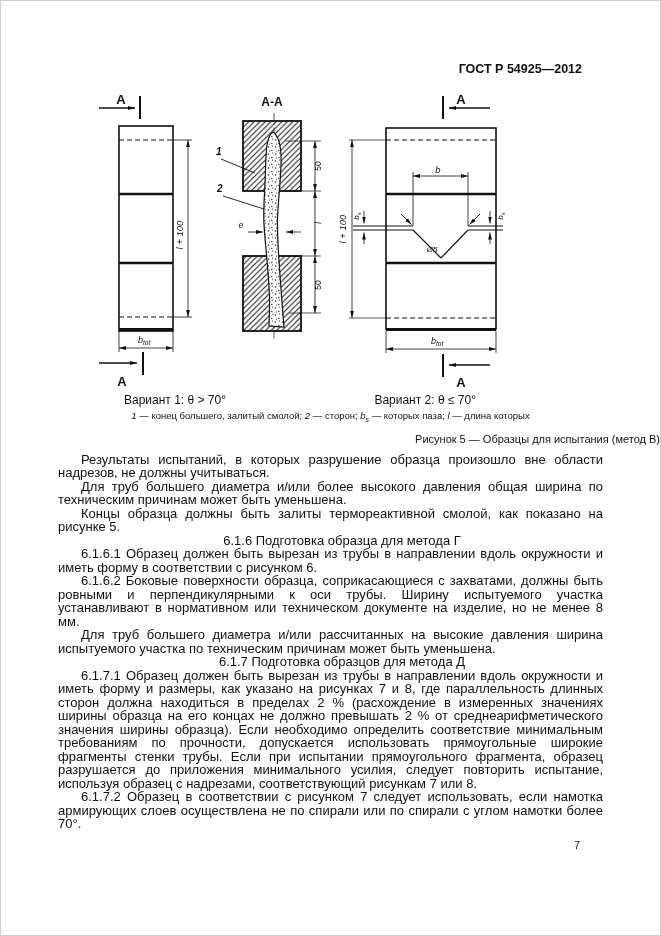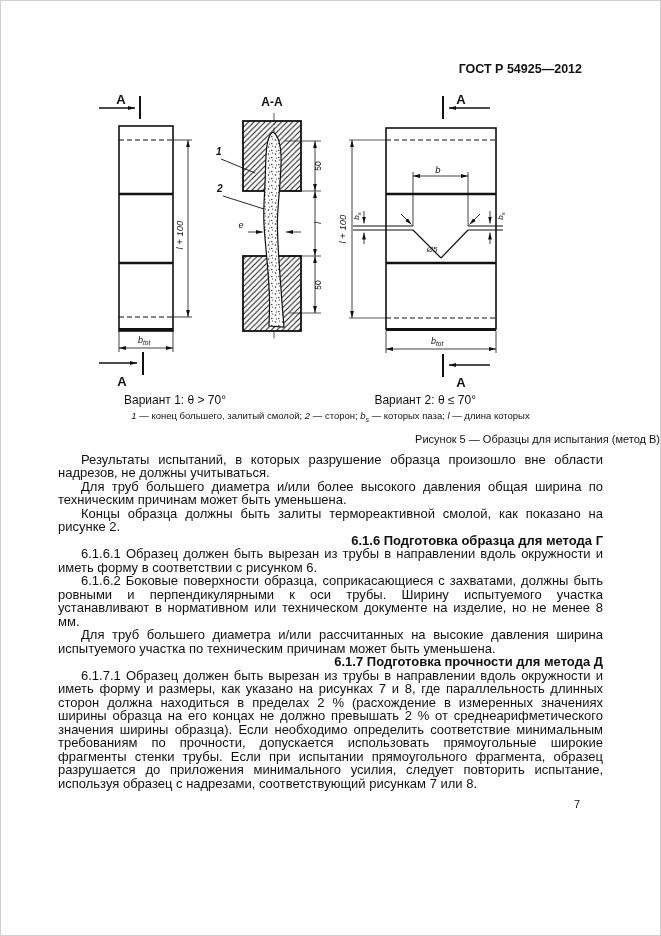--- a/index.html
+++ b/index.html
@@ -16,21 +16,21 @@
   svg text { font-family:"Liberation Sans", sans-serif; fill:#111; }
   .fig-captions { position:relative; height:13px; font-size:12px; }
   .fig-captions .v1 { position:absolute; left:98px;  width:152px; text-align:center; }
   .fig-captions .v2 { position:absolute; left:323px; width:152px; text-align:right; }
   .fig-legend { margin-top:4px; text-align:center; font-size:9.5px; line-height:12px; }
   .fig-legend .it { font-style:italic; }
   .fig-legend sub { font-size:7px; }
   .fig-title { margin-top:7px; text-align:right; font-size:11px; line-height:13px; }
   .bodytext { margin-top:7px; padding:0 57px; font-size:13px; line-height:13.5px; text-align:justify; }
   .bodytext p { margin:0; text-indent:23px; }
-  .bodytext p.heading { font-weight:bold; text-align:right; }
+  .bodytext p.heading { font-weight:normal; text-align:center; }
   .pagenum { margin-top:8px; padding-right:80px; text-align:right; font-size:11px; }
 </style>
 </head>
 <body>
 
 <div class="page">
 
   <div class="header">ГОСТ Р 54925—2012</div>
 
   <div class="fig-wrap">
@@ -165,24 +165,25 @@
     </div>
 
     <div class="fig-legend"><span class="it">1</span><span> — конец большего, залитый смолой; </span><span class="it">2</span><span> — сторон; </span><span class="it">b</span><sub class="it">s</sub><span> — которых паза; </span><span class="it">l</span><span> — длина которых</span></div>
 
     <div class="fig-title">Рисунок 5 — Образцы для испытания (метод В)</div>
   </div>
 
   <div class="bodytext">
     <p>Результаты испытаний, в которых разрушение образца произошло вне области надрезов, не должны учитываться.</p>
     <p>Для труб большего диаметра и/или более высокого давления общая ширина по техническим причинам может быть уменьшена.</p>
-    <p>Концы образца должны быть залиты термореактивной смолой, как показано на рисунке 2.</p>
+    <p>Концы образца должны быть залиты термореактивной смолой, как показано на рисунке 5.</p>
     <p class="heading">6.1.6 Подготовка образца для метода Г</p>
     <p>6.1.6.1 Образец должен быть вырезан из трубы в направлении вдоль окружности и иметь форму в соответствии с рисунком 6.</p>
     <p>6.1.6.2 Боковые поверхности образца, соприкасающиеся с захватами, должны быть ровными и перпендикулярными к оси трубы. Ширину испытуемого участка устанавливают в нормативном или техническом документе на изделие, но не менее 8 мм.</p>
     <p>Для труб большего диаметра и/или рассчитанных на высокие давления ширина испытуемого участка по техническим причинам может быть уменьшена.</p>
-    <p class="heading">6.1.7 Подготовка прочности для метода Д</p>
+    <p class="heading">6.1.7 Подготовка образцов для метода Д</p>
     <p>6.1.7.1 Образец должен быть вырезан из трубы в направлении вдоль окружности и иметь форму и размеры, как указано на рисунках 7 и 8, где параллельность длинных сторон должна находиться в пределах 2 % (расхождение в измеренных значениях ширины образца на его концах не должно превышать 2 % от среднеарифметического значения ширины образца). Если необходимо определить соответствие минимальным требованиям по прочности, допускается использовать прямоугольные широкие фрагменты стенки трубы. Если при испытании прямоугольного фрагмента, образец разрушается до приложения минимального усилия, следует повторить испытание, используя образец с надрезами, соответствующий рисункам 7 или 8.</p>
+    <p>6.1.7.2 Образец в соответствии с рисунком 7 следует использовать, если намотка армирующих слоев осуществлена не по спирали или по спирали с углом намотки более 70°.</p>
   </div>
 
   <div class="pagenum">7</div>
 
 </div>
 
 </body></html>

